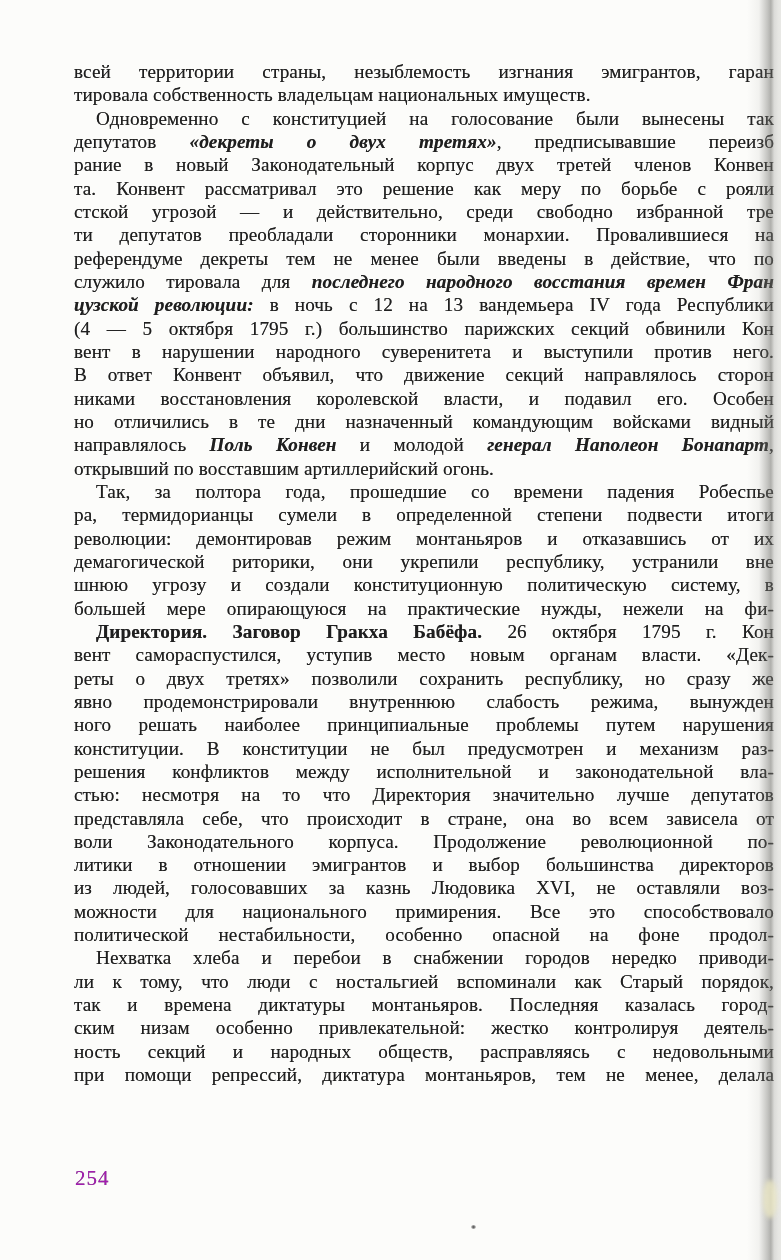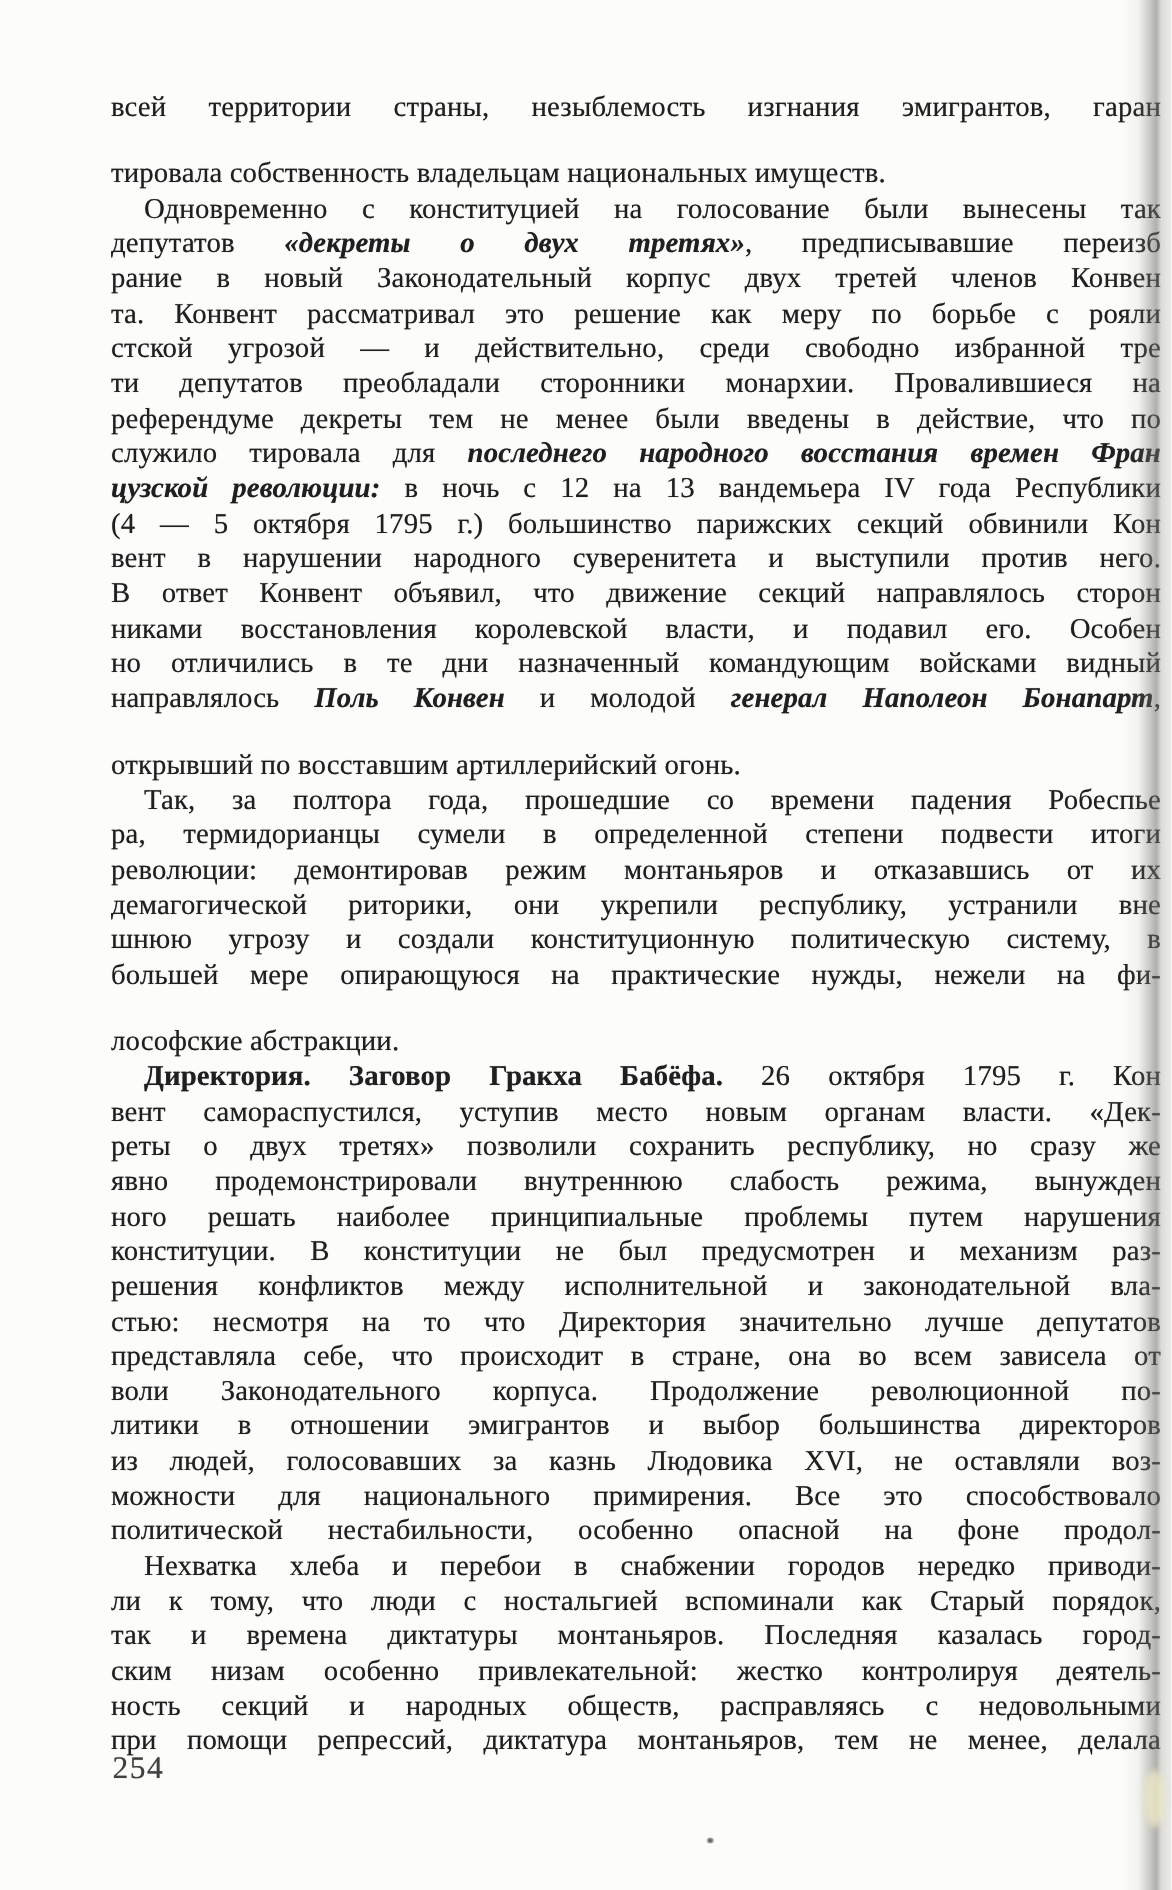--- a/index.html
+++ b/index.html
@@ -28,30 +28,30 @@
     text-shadow: 0 0 0.5px rgba(35,35,35,0.65);
     letter-spacing: 0.1px;
   }
   .text-line {
     height: 23.33px;
     overflow: hidden;
     text-align: justify;
     text-align-last: justify;
   }
   .text-line.pind { text-indent: 22px; }
-  .text-line.pend { text-align-last: left; margin-top: 21px; }
+  .text-line.pend { text-align-last: left; }
   .seg-italic { font-style: italic; font-weight: bold; }
   .seg-bold { font-weight: bold; margin-top: 24px; }
   .page-number {
     position: absolute;
     left: 75px;
     top: 1166px;
     font-size: 21px;
     letter-spacing: 1px;
-    color: #404040;
+    color: #a21caf;
     text-shadow: 0 0 0.5px rgba(35,35,35,0.6);
   }
   .edge-shadow {
     position: absolute;
     top: 0;
     right: 0;
     width: 34px;
     height: 1260px;
     pointer-events: none;
     background: linear-gradient(to right,
@@ -107,21 +107,20 @@
       <div class="text-line"><span>никами восстановления королевской власти, и подавил его. Особен</span></div>
       <div class="text-line"><span>но отличились в те дни назначенный командующим войсками видный</span></div>
       <div class="text-line"><span>направлялось </span><span class="seg-italic">Поль Конвен</span><span> и молодой </span><span class="seg-italic">генерал Наполеон Бонапарт</span><span>,</span></div>
       <div class="text-line pend"><span>открывший по восставшим артиллерийский огонь.</span></div>
       <div class="text-line pind"><span>Так, за полтора года, прошедшие со времени падения Робеспье</span></div>
       <div class="text-line"><span>ра, термидорианцы сумели в определенной степени подвести итоги</span></div>
       <div class="text-line"><span>революции: демонтировав режим монтаньяров и отказавшись от их</span></div>
       <div class="text-line"><span>демагогической риторики, они укрепили республику, устранили вне</span></div>
       <div class="text-line"><span>шнюю угрозу и создали конституционную политическую систему, в</span></div>
       <div class="text-line"><span>большей мере опирающуюся на практические нужды, нежели на фи-</span></div>
-      <div class="text-line pend"><span>лософские абстракции.</span></div>
       <div class="text-line pind"><span class="seg-bold">Директория. Заговор Гракха Бабёфа.</span><span> 26 октября 1795 г. Кон</span></div>
       <div class="text-line"><span>вент самораспустился, уступив место новым органам власти. «Дек-</span></div>
       <div class="text-line"><span>реты о двух третях» позволили сохранить республику, но сразу же</span></div>
       <div class="text-line"><span>явно продемонстрировали внутреннюю слабость режима, вынужден</span></div>
       <div class="text-line"><span>ного решать наиболее принципиальные проблемы путем нарушения</span></div>
       <div class="text-line"><span>конституции. В конституции не был предусмотрен и механизм раз-</span></div>
       <div class="text-line"><span>решения конфликтов между исполнительной и законодательной вла-</span></div>
       <div class="text-line"><span>стью: несмотря на то что Директория значительно лучше депутатов</span></div>
       <div class="text-line"><span>представляла себе, что происходит в стране, она во всем зависела от</span></div>
       <div class="text-line"><span>воли Законодательного корпуса. Продолжение революционной по-</span></div>

